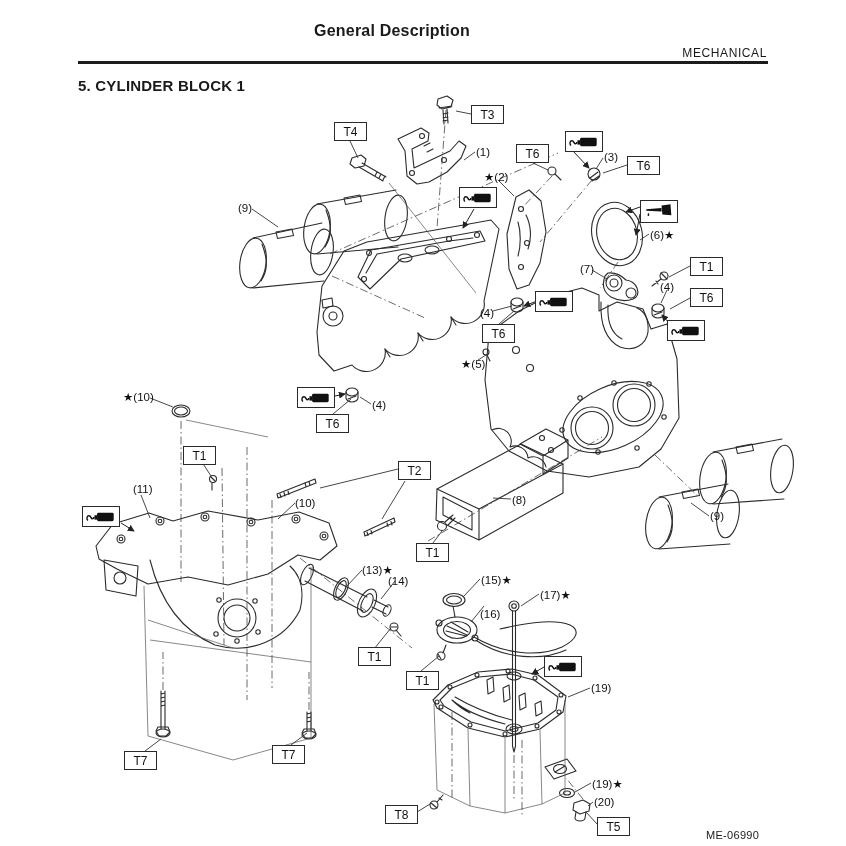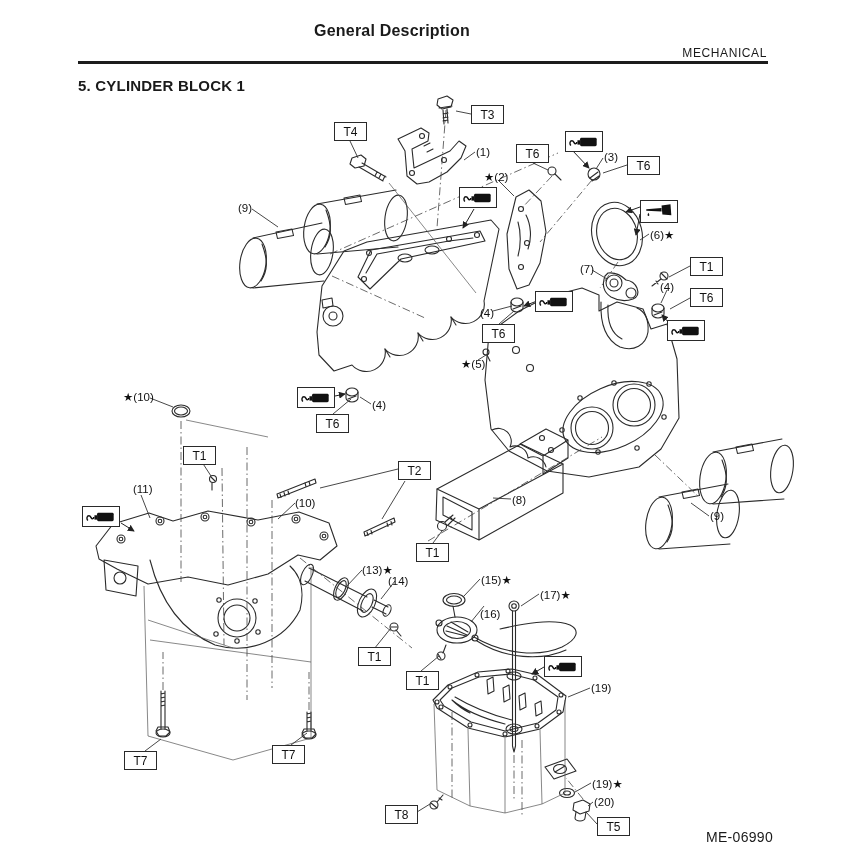--- a/index.html
+++ b/index.html
@@ -3,21 +3,21 @@
 <meta charset="utf-8">
 <style>
   html,body{margin:0;padding:0;background:#fff;}
   #page{position:relative;width:846px;height:846px;background:#fff;overflow:hidden;
         font-family:"Liberation Sans","DejaVu Sans",sans-serif;color:#1a1a1a;}
   .title{position:absolute;top:22px;left:0;width:784px;text-align:center;
          font-size:16px;font-weight:bold;letter-spacing:.2px;}
   .category{position:absolute;top:46px;right:79px;font-size:12px;letter-spacing:.6px;}
   .rule{position:absolute;top:61px;left:78px;width:690px;height:3px;background:#1c1c1c;}
   .section{position:absolute;top:77px;left:78px;font-size:15px;font-weight:bold;letter-spacing:.2px;}
-  .figcode{position:absolute;top:829px;left:706px;font-size:14px;letter-spacing:.3px;}
+  .figcode{position:absolute;top:829px;left:706px;font-size:11px;letter-spacing:.3px;}
   #artwork{position:absolute;top:0;left:0;}
   #annotations{position:absolute;top:0;left:0;width:846px;height:846px;pointer-events:none;}
   .tool-box{position:absolute;width:33px;height:19px;border:1.5px solid #2a2a2a;background:#fff;
             display:flex;align-items:center;justify-content:center;font-size:12px;color:#111;
             box-sizing:border-box;}
   .icon-box{position:absolute;border:1.5px solid #2a2a2a;background:#fff;display:flex;
             align-items:center;justify-content:center;box-sizing:border-box;}
   .callout{position:absolute;font-size:11.5px;white-space:nowrap;color:#111;}
 </style>
 </head>

